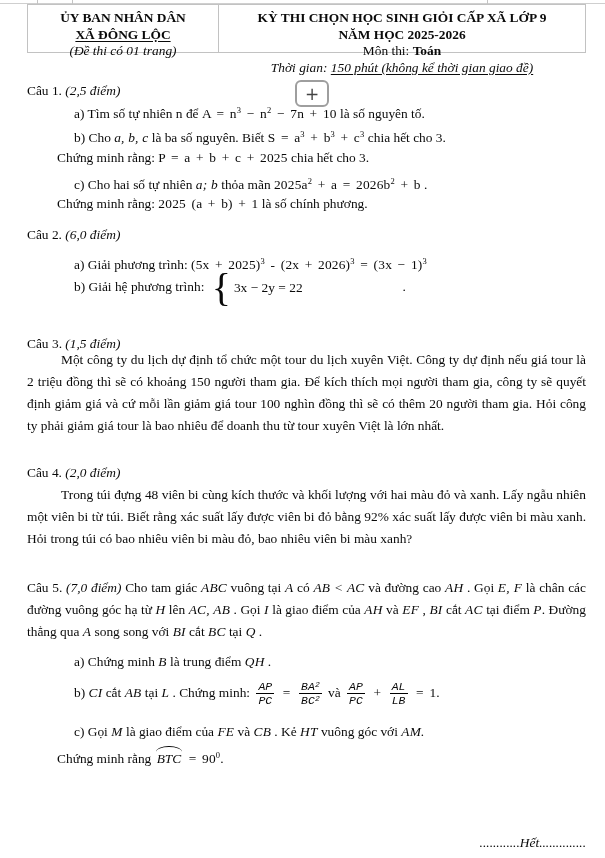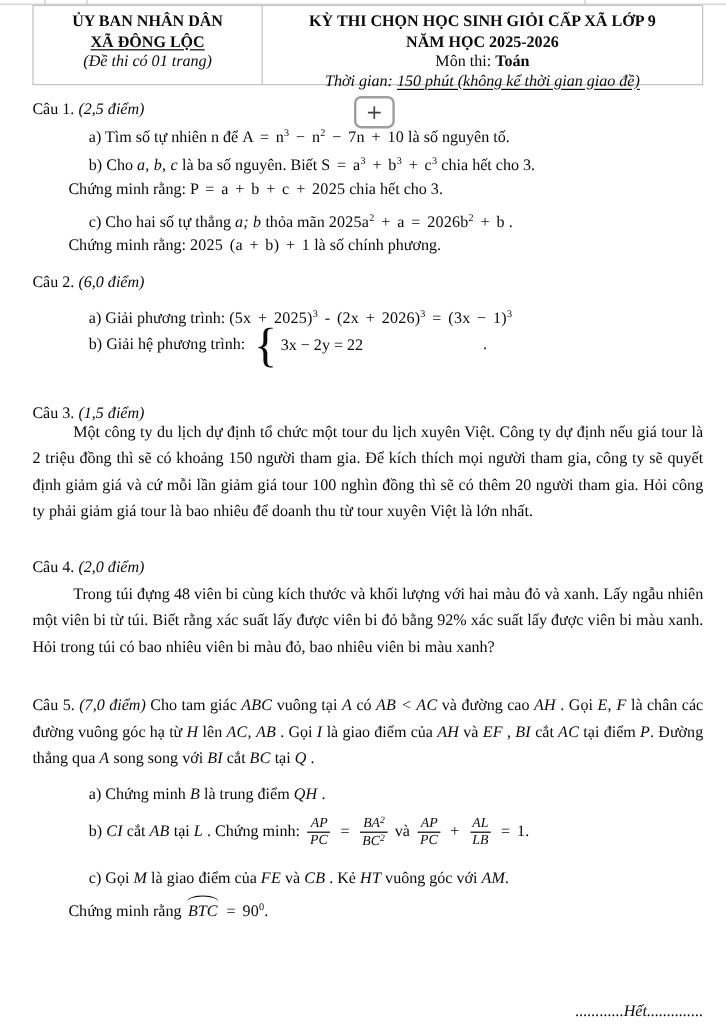--- a/index.html
+++ b/index.html
@@ -3,21 +3,21 @@
 <meta charset="utf-8">
 <style>
   html,body{margin:0;padding:0;background:#fff;}
   .page{position:relative;width:605px;height:858px;background:#ffffff;overflow:hidden;
         font-family:"Liberation Serif",serif;font-size:13.4px;color:#0a0a0a;}
   
   .top-line{position:absolute;top:3px;left:0;width:605px;height:0;border-top:1px solid #cfcfcf;}
   .tick{position:absolute;top:0;width:1px;height:4px;background:#c4c4c4;}
   .tick.t1{left:37px}.tick.t2{left:72px}.tick.t3{left:487px}
   
-  .header-table{position:absolute;left:27px;top:4px;width:559px;height:67px;box-sizing:border-box;
+  .header-table{position:absolute;left:27px;top:4px;width:559px;height:49px;box-sizing:border-box;
                 border:1px solid #c2c2c2;display:flex;}
   .h-left{width:191px;box-sizing:border-box;border-right:1px solid #c2c2c2;text-align:center;padding-top:5px;}
   .h-right{flex:1;text-align:center;padding-top:5px;}
   .hl{line-height:16.5px;font-size:13.4px;}
   .bold{font-weight:bold;}
   .ital{font-style:italic;}
   .uline{text-decoration:underline;text-underline-offset:2px;}
   
   .blk{position:absolute;left:27px;width:559px;line-height:22px;}
   .item{padding-left:47px;}
@@ -26,21 +26,21 @@
   .jpara{text-align:justify;}
   .footer{text-align:right;}
   
   .b{font-weight:normal;}
   .i{font-style:italic;}
   .m{word-spacing:2px;letter-spacing:.2px;}
   .mi{font-style:italic;letter-spacing:.2px;}
   .sup{font-size:8.5px;vertical-align:5px;}
   
   .frac{display:inline-block;vertical-align:middle;text-align:right;font-size:11.5px;
-        font-style:italic;line-height:1.15;margin:0 3px;}
+        font-style:italic;line-height:1.15;margin:0 3px;font-family:Liberation Mono, monospace;}
   .frac .num,.frac .den{display:block;padding:0 2px;}
   .frac .den{border-top:1px solid #000;}
   .fsup{font-size:8px;vertical-align:3px;}
   
   .sys{display:inline-flex;align-items:center;vertical-align:middle;margin-right:100px;margin-left:4px;}
   .brace{font-size:40px;font-weight:400;line-height:.9;margin-right:3px;}
   .sysrows{display:inline-block;}
   .sysrow{display:block;line-height:22px;}
   
   .hat{position:relative;font-style:italic;display:inline-block;padding:0 2px;}
@@ -73,21 +73,21 @@
       <div class="hl bold">NĂM HỌC 2025-2026</div>
       <div class="hl"><span>Môn thi: </span><span class="bold">Toán</span></div>
       <div class="hl ital"><span>Thời gian: </span><span class="uline">150 phút (không kể thời gian giao đề)</span></div>
     </div>
   </div>
 
   <div class="blk" style="top:80px"><span class="b">Câu 1.</span><span> </span><span class="i">(2,5 điểm)</span></div>
   <div class="blk item" style="top:99px"><span class="b">a)</span><span> Tìm số tự nhiên n để </span><span class="m">A = n</span><span class="m sup">3</span><span class="m"> − n</span><span class="m sup">2</span><span class="m"> − 7n + 10</span><span> là số nguyên tố.</span></div>
   <div class="blk item" style="top:123px"><span class="b">b)</span><span> Cho </span><span class="mi">a, b, c</span><span> là ba số nguyên. Biết </span><span class="m">S = a</span><span class="m sup">3</span><span class="m"> + b</span><span class="m sup">3</span><span class="m"> + c</span><span class="m sup">3</span><span> chia hết cho 3.</span></div>
   <div class="blk cont" style="top:147px"><span>Chứng minh rằng: </span><span class="m">P = a + b + c + 2025</span><span> chia hết cho 3.</span></div>
-  <div class="blk item" style="top:170px"><span class="b">c)</span><span> Cho hai số tự thẳng </span><span class="mi">a; b</span><span> thỏa mãn </span><span class="m">2025a</span><span class="m sup">2</span><span class="m"> + a = 2026b</span><span class="m sup">2</span><span class="m"> + b</span><span> .</span></div>
+  <div class="blk item" style="top:170px"><span class="b">c)</span><span> Cho hai số tự nhiên </span><span class="mi">a; b</span><span> thỏa mãn </span><span class="m">2025a</span><span class="m sup">2</span><span class="m"> + a = 2026b</span><span class="m sup">2</span><span class="m"> + b</span><span> .</span></div>
   <div class="blk cont" style="top:193px"><span>Chứng minh rằng: </span><span class="m">2025 (a + b) + 1</span><span> là số chính phương.</span></div>
 
   <div class="blk" style="top:224px"><span class="b">Câu 2.</span><span> </span><span class="i">(6,0 điểm)</span></div>
   <div class="blk item" style="top:250px"><span class="b">a)</span><span> Giải phương trình: </span><span class="m">(5x + 2025)</span><span class="m sup">3</span><span class="m"> - (2x + 2026)</span><span class="m sup">3</span><span class="m"> = (3x − 1)</span><span class="m sup">3</span></div>
   <div class="blk item" style="top:270px"><span class="b">b)</span><span> Giải hệ phương trình: </span><span class="sys">
         <span class="brace">{</span>
         <span class="sysrows">
           <span class="sysrow">3x − 2y = 22</span>
         </span>
       </span><span>.</span></div>

